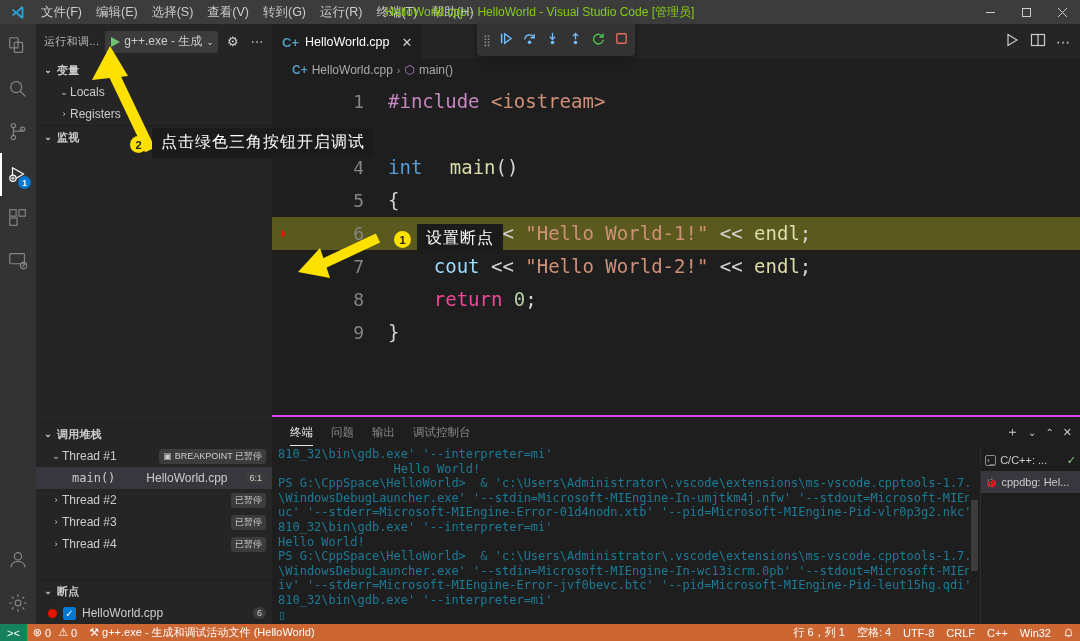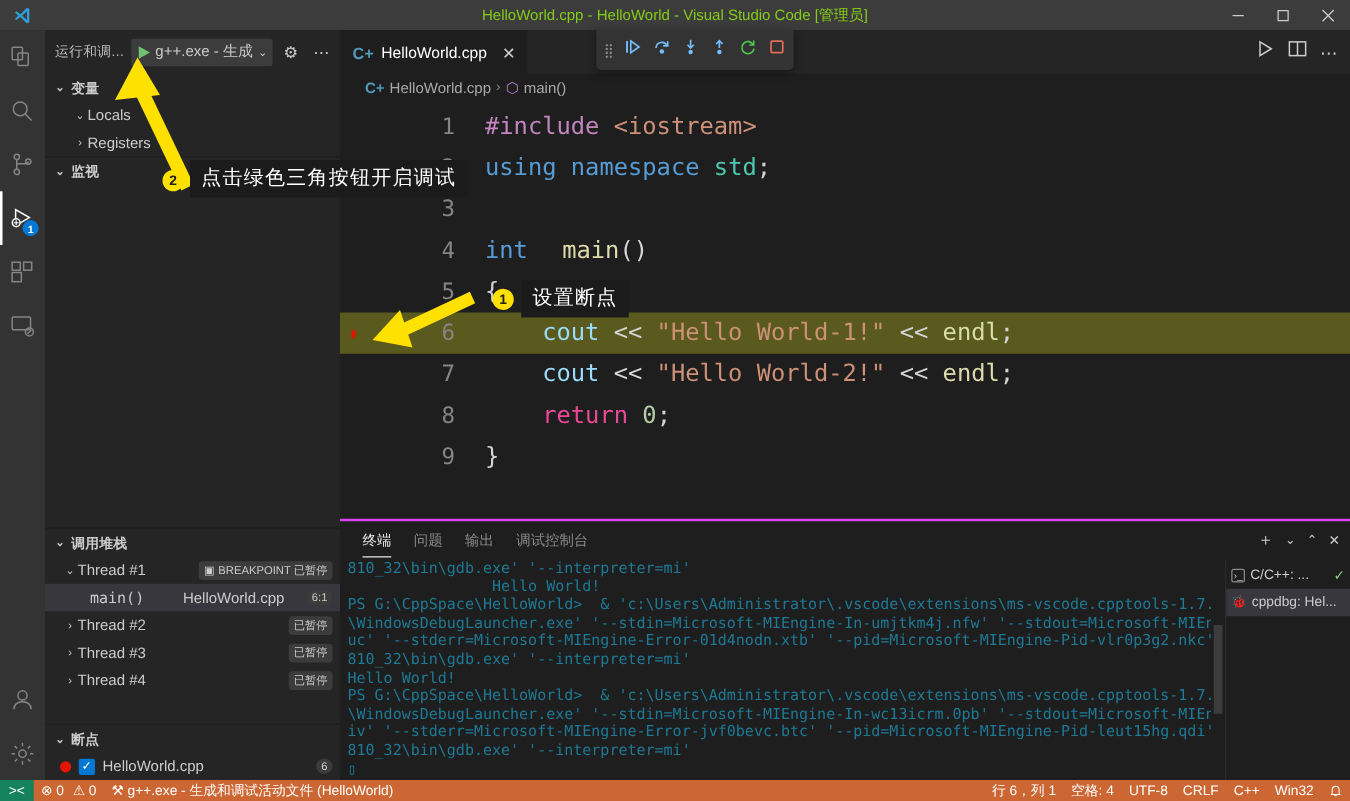--- a/index.html
+++ b/index.html
@@ -211,20 +211,30 @@
 <body>
 
 <div class="app">
 
   <div class="titlebar">
     <div class="vscode-logo">
       <svg viewBox="0 0 24 24">
           <path fill="#2f9fd8" d="M18.5 2 10 10.2 5 6.5 3 7.6l4.2 4.4L3 16.4l2 1.1 5-3.7 8.5 8.2 3-1.4V3.4L18.5 2zm0 4.4v11.2L12.4 12l6.1-5.6z"></path>
         </svg>
     </div>
+    <div class="menubar">
+      <div class="menu-item">文件(F)</div>
+      <div class="menu-item">编辑(E)</div>
+      <div class="menu-item">选择(S)</div>
+      <div class="menu-item">查看(V)</div>
+      <div class="menu-item">转到(G)</div>
+      <div class="menu-item">运行(R)</div>
+      <div class="menu-item">终端(T)</div>
+      <div class="menu-item">帮助(H)</div>
+    </div>
     <div class="title-center">HelloWorld.cpp - HelloWorld - Visual Studio Code [管理员]</div>
     <div class="window-controls">
       <div class="wc-btn">
         <svg width="11" height="11" viewBox="0 0 11 11">
             <rect x="1" y="5" width="9" height="1" fill="#cccccc"></rect>
           </svg>
       </div>
       <div class="wc-btn">
         <svg width="11" height="11" viewBox="0 0 11 11">
             <rect x="1.5" y="1.5" width="8" height="8" fill="none" stroke="#cccccc" stroke-width="1"></rect>
@@ -454,21 +464,20 @@
         <span style="color:#519aba;font-weight:bold;font-size:12px">C+</span>
         <span>HelloWorld.cpp</span>
         <span class="bc-sep">›</span>
         <span style="color:#b180d7">⬡</span>
         <span>main()</span>
       </div>
 
       <div class="codewrap">
         <div class="code" id="code-lines">
             <div class="cline"><span class="gutter-bp"></span><span class="lnum">1</span><span class="ctext"><span class="k-pp">#include</span><span class="k-op"> </span><span class="k-inc">&lt;iostream&gt;</span></span></div>
-            <div class="cline"><span class="gutter-bp"></span><span class="lnum">2</span><span class="ctext"><span class="k-kw">using</span><span class="k-op"> </span><span class="k-kw">namespace</span><span class="k-op"> </span><span class="k-type">std</span><span class="k-op">;</span></span></div>
             <div class="cline"><span class="gutter-bp"></span><span class="lnum">3</span><span class="ctext"></span></div>
             <div class="cline"><span class="gutter-bp"></span><span class="lnum">4</span><span class="ctext"><span class="k-kw">int</span><span class="k-op"> </span><span class="k-fn">main</span><span class="k-op">()</span></span></div>
             <div class="cline"><span class="gutter-bp"></span><span class="lnum">5</span><span class="ctext"><span class="k-op">{</span></span></div>
             <div class="cline hl"><span class="gutter-bp">◗</span><span class="lnum">6</span><span class="ctext"><span class="k-op">    </span><span class="k-var">cout</span><span class="k-op"> &lt;&lt; </span><span class="k-str">"Hello World-1!"</span><span class="k-op"> &lt;&lt; </span><span class="k-id">endl</span><span class="k-op">;</span></span></div>
             <div class="cline"><span class="gutter-bp"></span><span class="lnum">7</span><span class="ctext"><span class="k-op">    </span><span class="k-var">cout</span><span class="k-op"> &lt;&lt; </span><span class="k-str">"Hello World-2!"</span><span class="k-op"> &lt;&lt; </span><span class="k-id">endl</span><span class="k-op">;</span></span></div>
             <div class="cline"><span class="gutter-bp"></span><span class="lnum">8</span><span class="ctext"><span class="k-op">    </span><span class="k-kw2">return</span><span class="k-op"> </span><span class="k-num">0</span><span class="k-op">;</span></span></div>
             <div class="cline"><span class="gutter-bp"></span><span class="lnum">9</span><span class="ctext"><span class="k-op">}</span></span></div>
           </div>
       </div>
 

